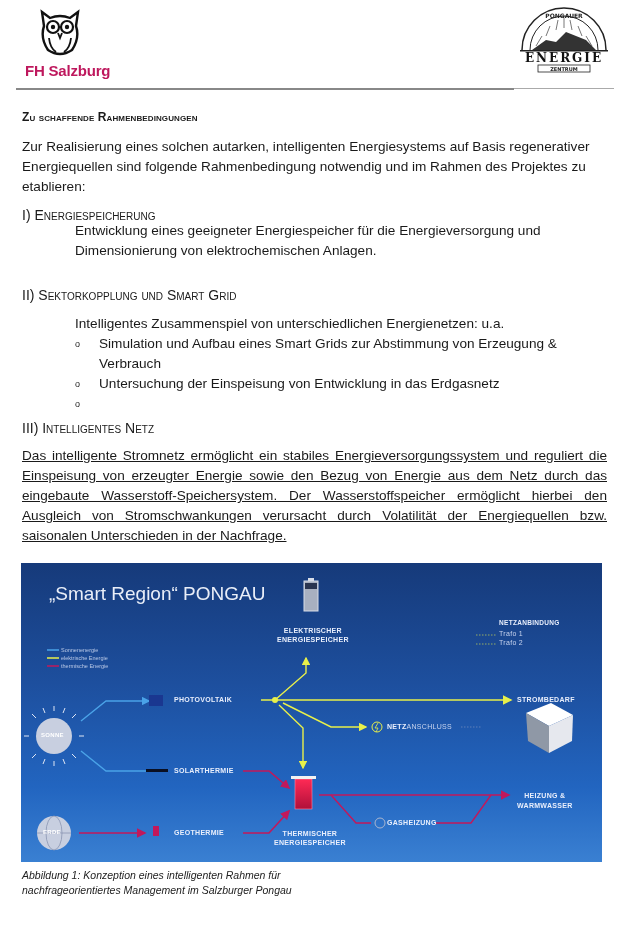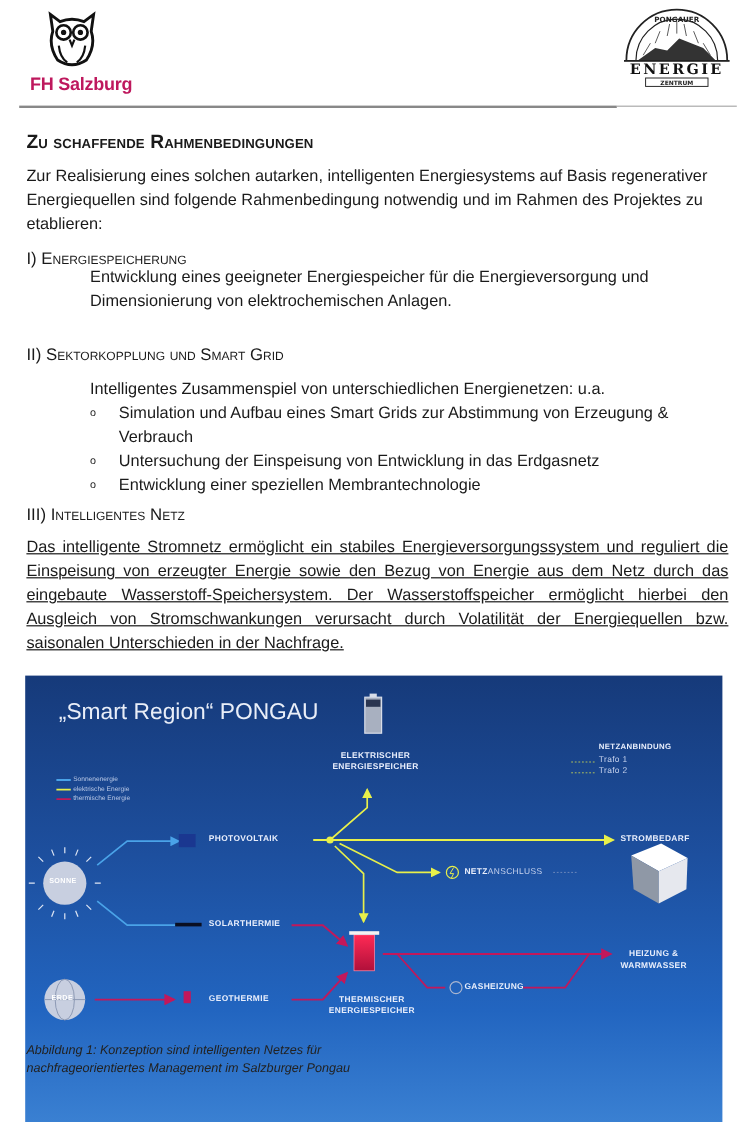--- a/index.html
+++ b/index.html
@@ -4,34 +4,34 @@
 <style>
   html, body { margin:0; padding:0; }
   body { width:617px; height:937px; background:#ffffff; position:relative; overflow:hidden;
          font-family:"Liberation Sans", sans-serif; color:#1a1a1a; }
   .abs { position:absolute; }
   .logo-left { left:36px; top:6px; width:48px; height:52px; }
   .brand { left:25px; top:62px; font-size:15px; font-weight:bold; letter-spacing:-0.2px; color:#be185d; }
   .logo-right { left:516px; top:6px; width:96px; height:68px; }
   .rule { left:16px; top:88px; width:498px; height:2px; background:#888; }
   .rule2 { left:514px; top:88px; width:100px; height:1px; background:#aaa; }
-  .h1 { left:22px; top:110px; font-size:16px; font-weight:bold; font-variant:small-caps; letter-spacing:0.1px; }
+  .h1 { left:22px; top:110px; font-size:12px; font-weight:bold; font-variant:small-caps; letter-spacing:0.1px; }
   .para { font-size:13.6px; line-height:20px; }
   .h2 { font-size:14px; font-variant:small-caps; }
   .p1 { left:22px; top:137px; width:585px; }
   .h2a { left:22px; top:207px; }
   .p2 { left:75px; top:221px; width:533px; }
   .h2b { left:22px; top:287px; }
   .p3 { left:75px; top:314px; width:533px; }
   .bullets { left:75px; top:334px; width:533px; margin:0; padding:0; list-style:none; }
   .bullets li { position:relative; padding-left:24px; font-size:13.6px; line-height:20px; }
   .bullets li .dot { position:absolute; left:0; top:0; font-size:9px; }
   .h2c { left:22px; top:420px; }
   .p4 { left:22px; top:446px; width:585px; text-align:justify;text-decoration:underline; }
-  .figure { left:21px; top:563px; width:581px; height:372px;
+  .figure { left:21px; top:563px; width:581px; height:299px;
             background:linear-gradient(180deg,#163a7a 0%, #1d4f9e 40%, #2265c0 75%, #3a80d2 100%); overflow:hidden; }
   .figure svg { position:absolute; left:0; top:0; }
   .fig-title { left:28px; top:20px; color:#e9eef8; font-size:19px; }
   .lbl { color:#e8eefc; font-size:7px; font-weight:bold; letter-spacing:0.3px; white-space:nowrap; }
   .legend { color:#b9c8e6; font-size:5.5px; line-height:8px; }
   .caption { left:22px; top:868px; font-size:10.5px; font-style:italic; line-height:15px; color:#222; }
 </style>
 </head>
 <body>
 
@@ -76,21 +76,21 @@
 <div class="abs para p1">Zur Realisierung eines solchen autarken, intelligenten Energiesystems auf Basis regenerativer Energiequellen sind folgende Rahmenbedingung notwendig und im Rahmen des Projektes zu etablieren:</div>
 
 <div class="abs h2 h2a">I) Energiespeicherung</div>
 <div class="abs para p2">Entwicklung eines geeigneter Energiespeicher für die Energieversorgung und Dimensionierung von elektrochemischen Anlagen.</div>
 
 <div class="abs h2 h2b">II) Sektorkopplung und Smart Grid</div>
 <div class="abs para p3">Intelligentes Zusammenspiel von unterschiedlichen Energienetzen: u.a.</div>
 <ul class="abs bullets">
   <li><span class="dot">o</span><span>Simulation und Aufbau eines Smart Grids zur Abstimmung von Erzeugung &amp; Verbrauch</span></li>
   <li><span class="dot">o</span><span>Untersuchung der Einspeisung von Entwicklung in das Erdgasnetz</span></li>
-  <li><span class="dot">o</span><span>Entwicklung einer speziellen Membrantechnologie</span></li>
+  <li><span class="dot">o</span></li>
 </ul>
 
 <div class="abs h2 h2c">III) Intelligentes Netz</div>
 <div class="abs para p4">Das intelligente Stromnetz ermöglicht ein stabiles Energieversorgungssystem und reguliert die Einspeisung von erzeugter Energie sowie den Bezug von Energie aus dem Netz durch das eingebaute Wasserstoff-Speichersystem. Der Wasserstoffspeicher ermöglicht hierbei den Ausgleich von Stromschwankungen verursacht durch Volatilität der Energiequellen bzw. saisonalen Unterschieden in der Nachfrage.</div>
 
 <div class="abs figure">
   <svg width="581" height="299" viewBox="0 0 581 299">
     <defs>
       <marker id="ay" markerWidth="6" markerHeight="6" refX="5" refY="3" orient="auto">
           <path d="M0 0 L6 3 L0 6 Z" fill="#e8f04a"></path>
@@ -215,15 +215,15 @@
     <div>HEIZUNG &amp;</div>
     <div>WARMWASSER</div>
   </div>
 
   <div class="abs lbl" style="left:478px;top:56px;font-size:6.5px;">NETZANBINDUNG</div>
   <div class="abs lbl" style="left:478px;top:67px;font-weight:normal;color:#c7d3ee;">Trafo 1</div>
   <div class="abs lbl" style="left:478px;top:76px;font-weight:normal;color:#c7d3ee;">Trafo 2</div>
 </div>
 
 <div class="abs caption">
-  <div>Abbildung 1: Konzeption sind intelligenten Netzes für</div>
+  <div>Abbildung 1: Konzeption eines intelligenten Rahmen für</div>
   <div>nachfrageorientiertes Management im Salzburger Pongau</div>
 </div>
 
 </body></html>

